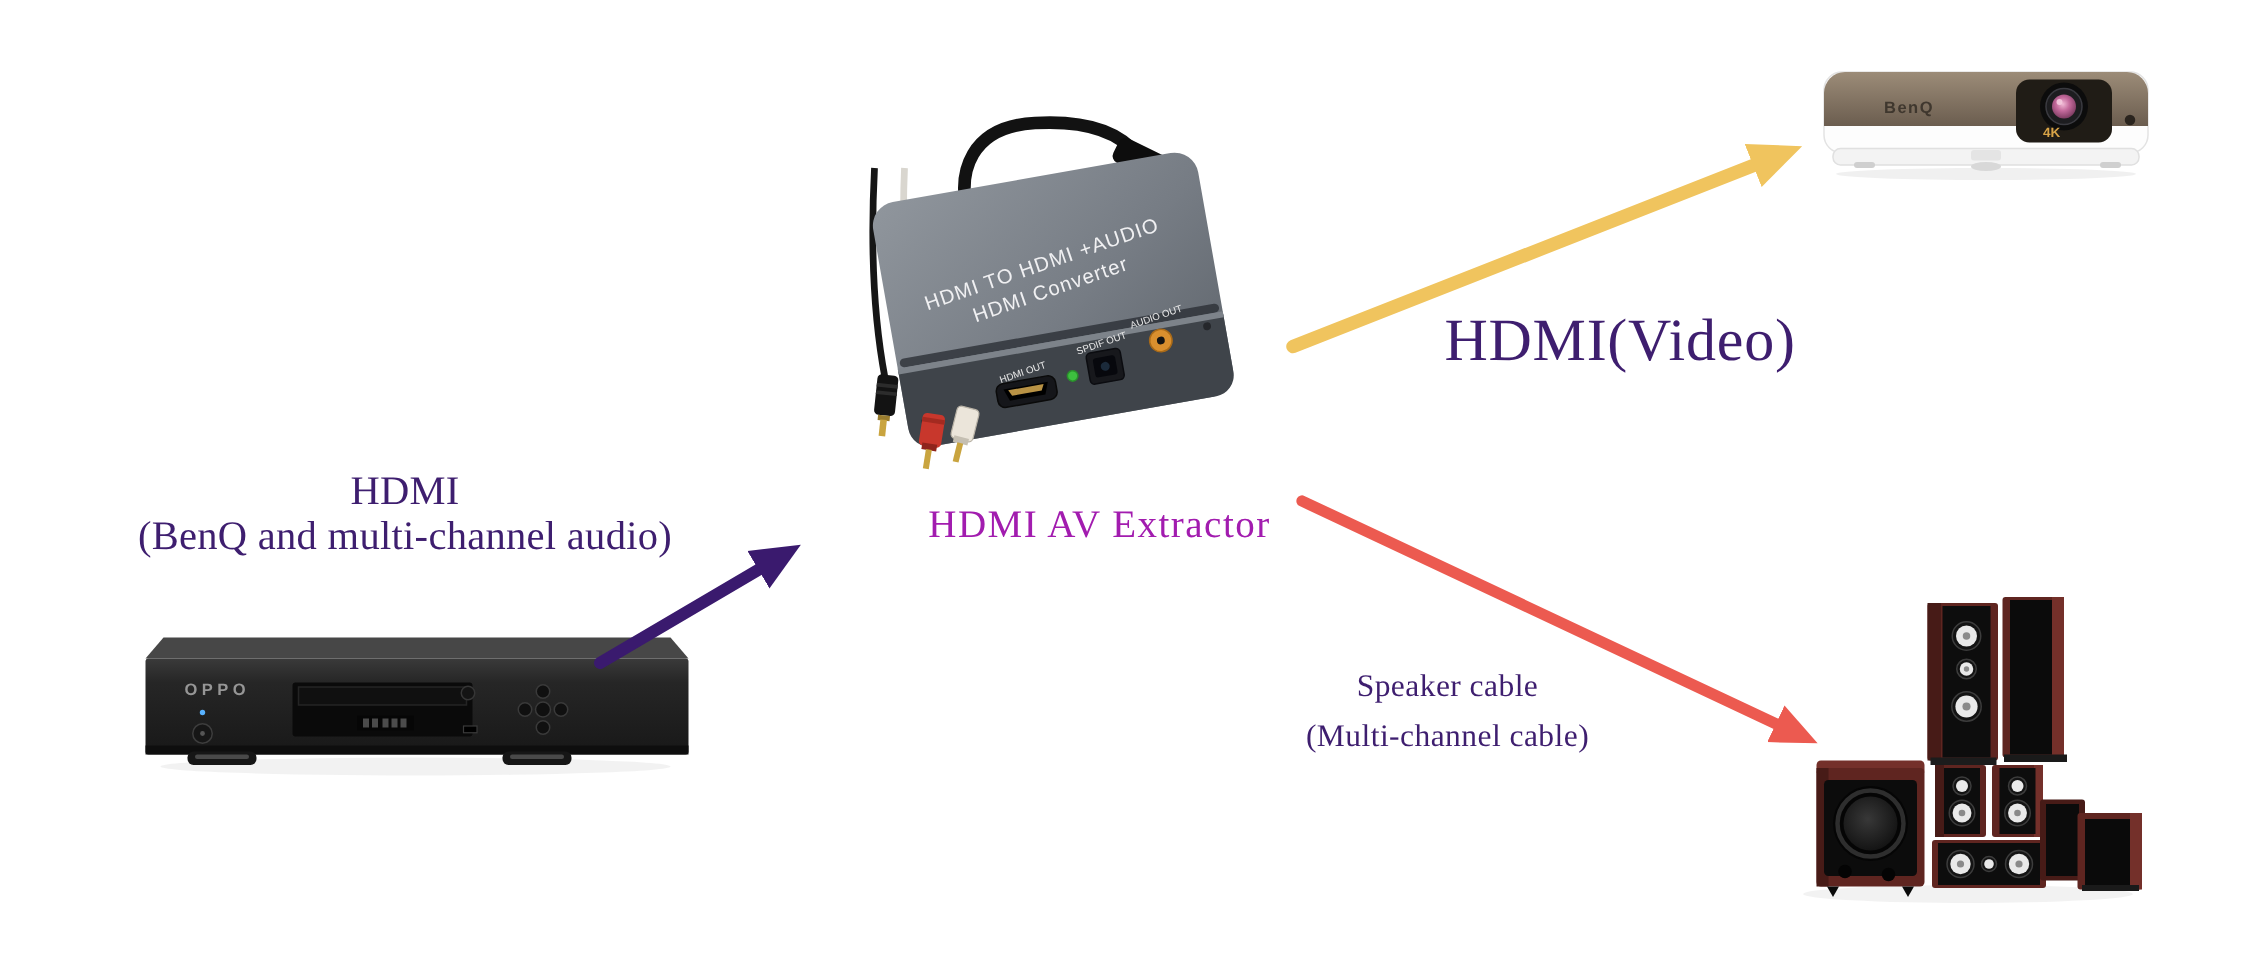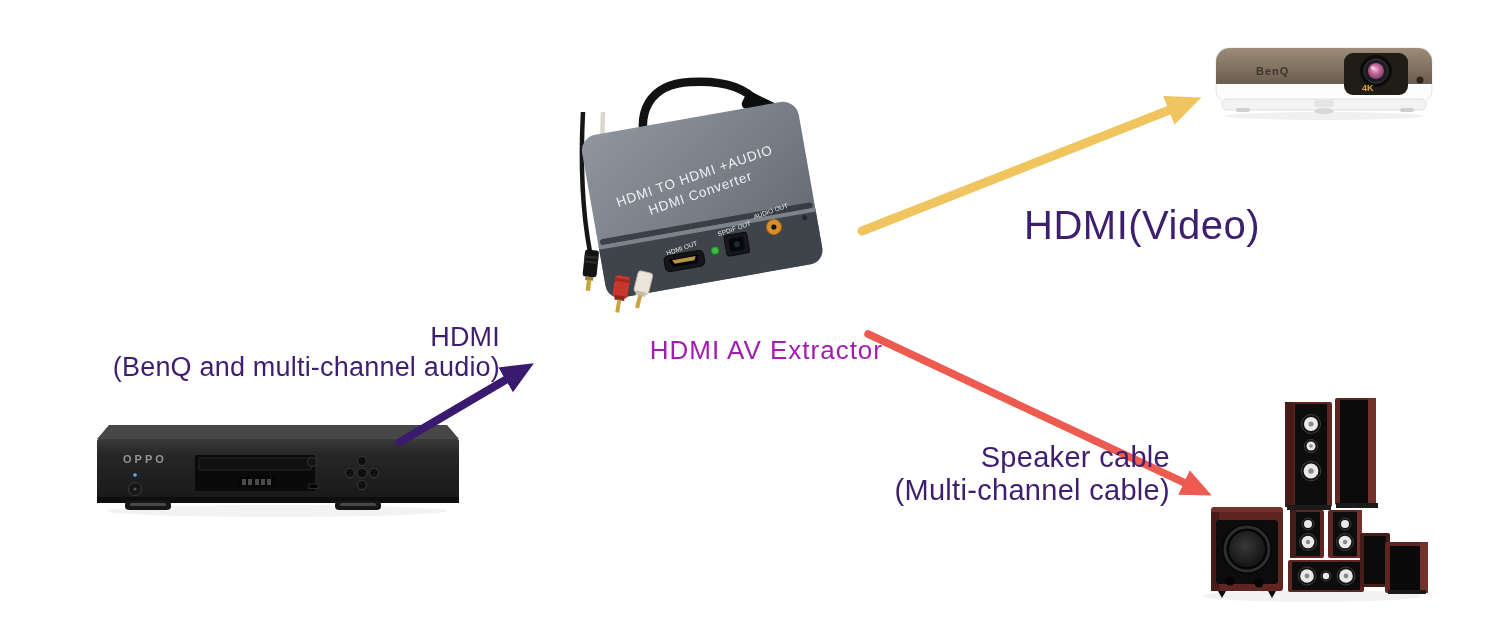--- a/index.html
+++ b/index.html
@@ -1,23 +1,23 @@
 <!DOCTYPE html>
 <html><head>
 <meta charset="utf-8">
 <style>
   html,body{margin:0;padding:0;background:#ffffff;}
   #canvas{position:relative;width:1496px;height:640px;background:#ffffff;overflow:hidden;
           font-family:"Liberation Sans", sans-serif;}
   svg text{font-family:"Liberation Sans", sans-serif;}
-  .label{position:absolute;text-align:right;color:#3E1E6F;font-weight:500;}
-  #source-label{left:40px;top:322px;width:460px;font-size:27px;line-height:30px;letter-spacing:.2px;}
+  .label{position:absolute;text-align:center;color:#3E1E6F;font-weight:500;font-family:Liberation Serif, serif;}
+  #source-label{left:40px;top:312px;width:460px;font-size:27px;line-height:30px;letter-spacing:.2px;}
   #extractor-caption{left:583px;top:335px;width:300px;font-size:26px;color:#a21caf;letter-spacing:1px;}
   #video-label{left:900px;top:203px;width:360px;font-size:40px;letter-spacing:.5px;}
-  #speaker-label{left:800px;top:441px;width:370px;font-size:29px;line-height:33px;letter-spacing:.3px;}
+  #speaker-label{left:780px;top:441px;width:370px;font-size:21px;line-height:33px;letter-spacing:.3px;}
 </style>
 </head>
 <body>
 
 <div id="canvas">
 
 <svg width="1496" height="640" viewBox="0 0 1496 640">
   <defs>
     <linearGradient id="oppoBody" x1="0" y1="0" x2="0" y2="1">
       <stop offset="0" stop-color="#3a3a3a"></stop>

